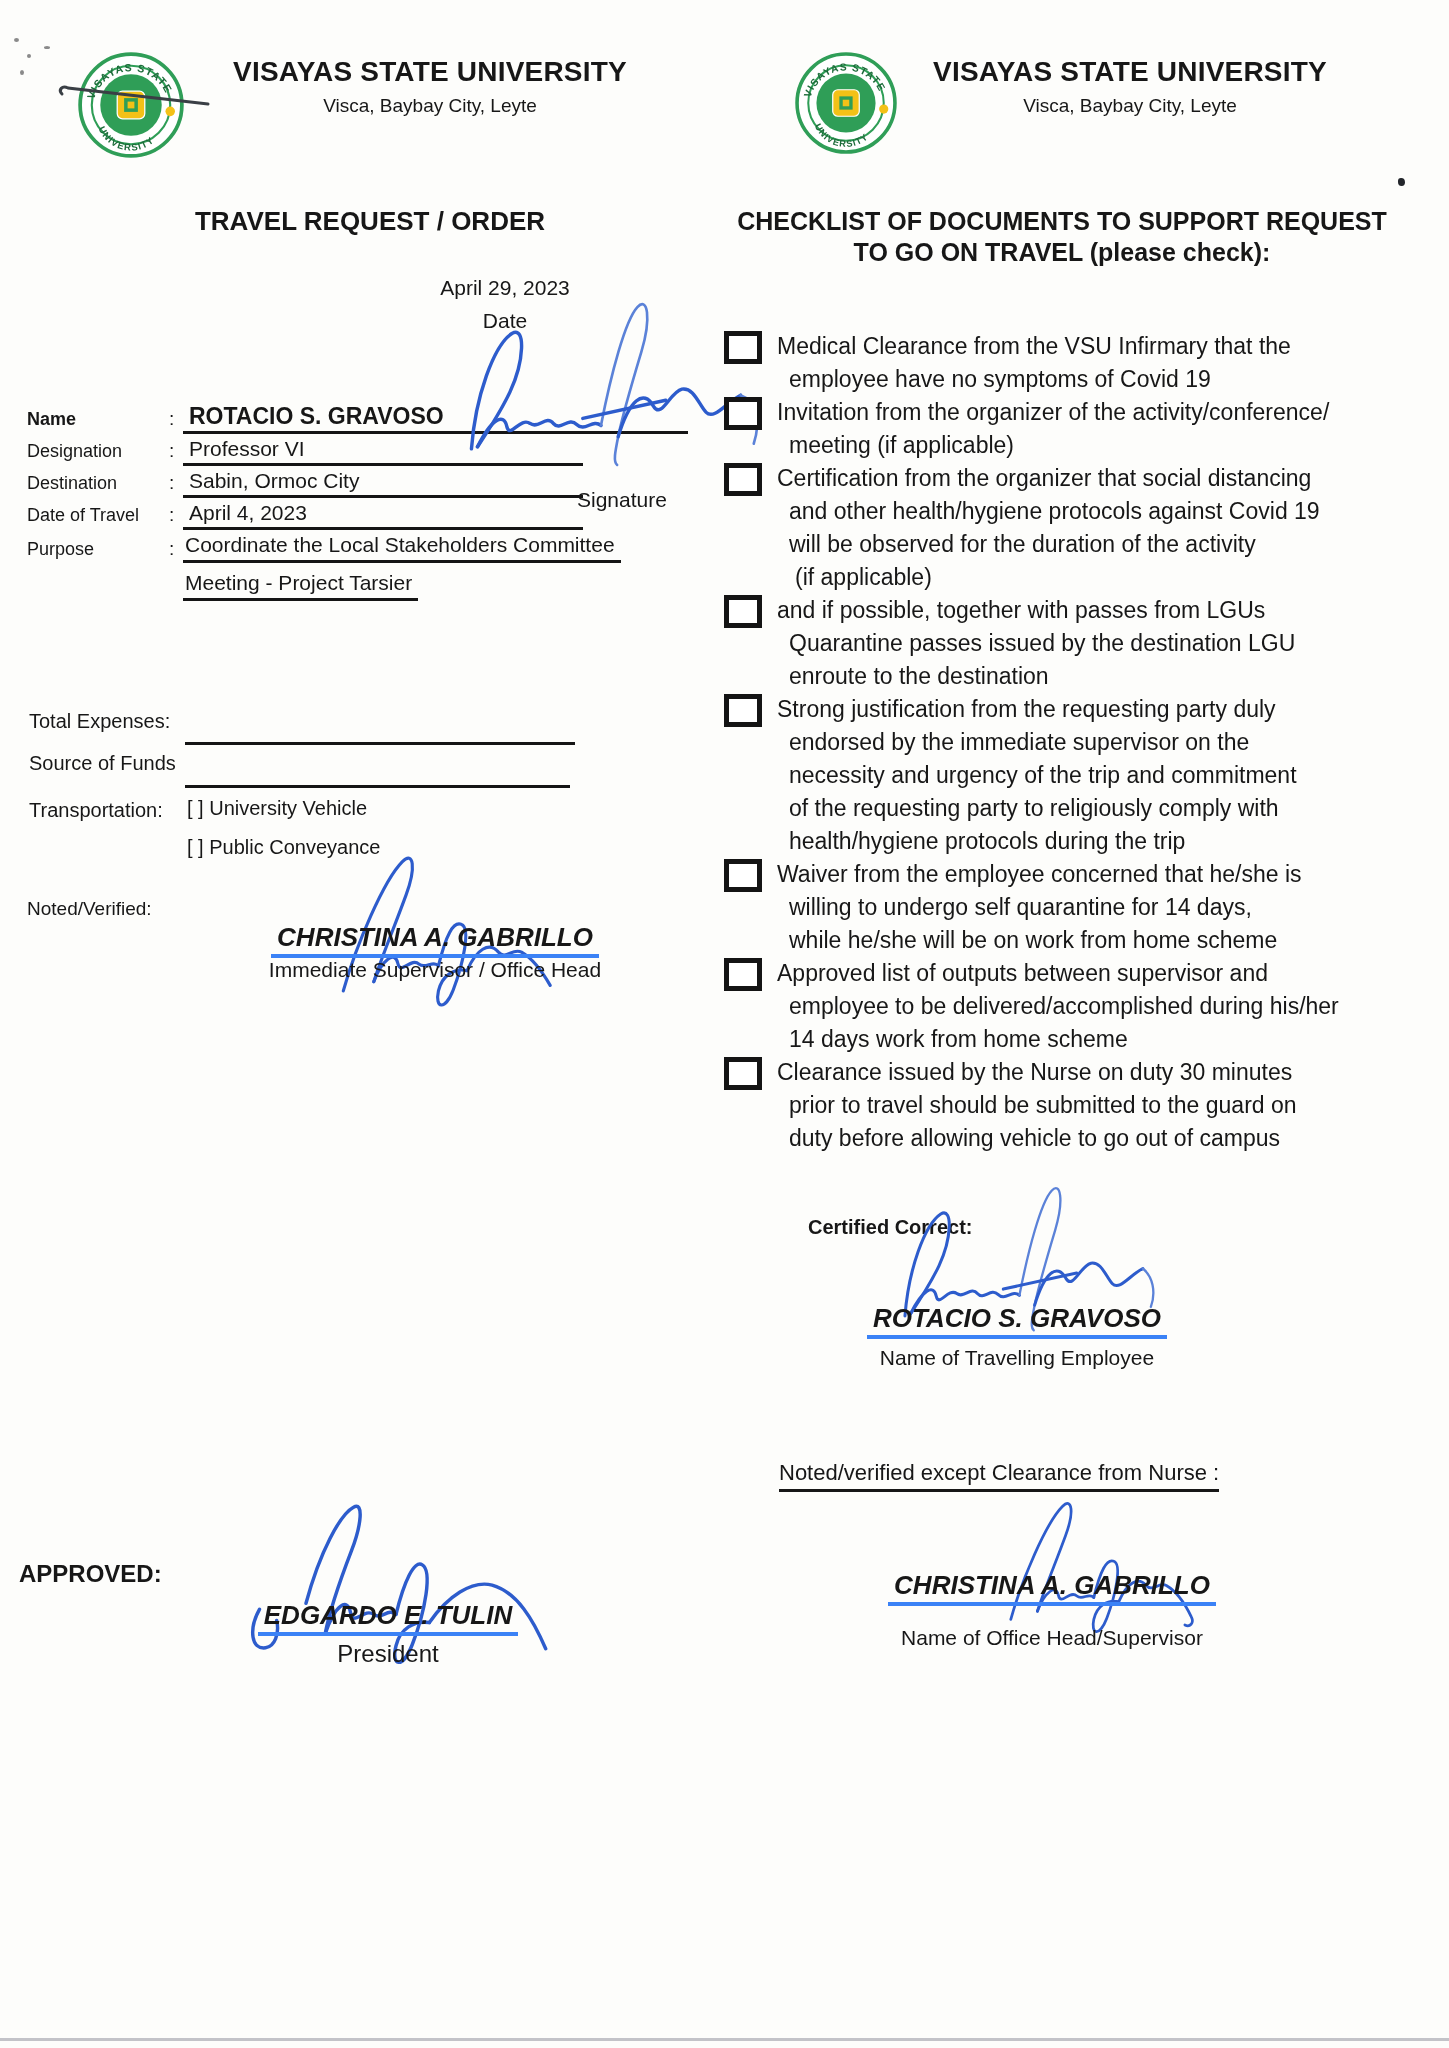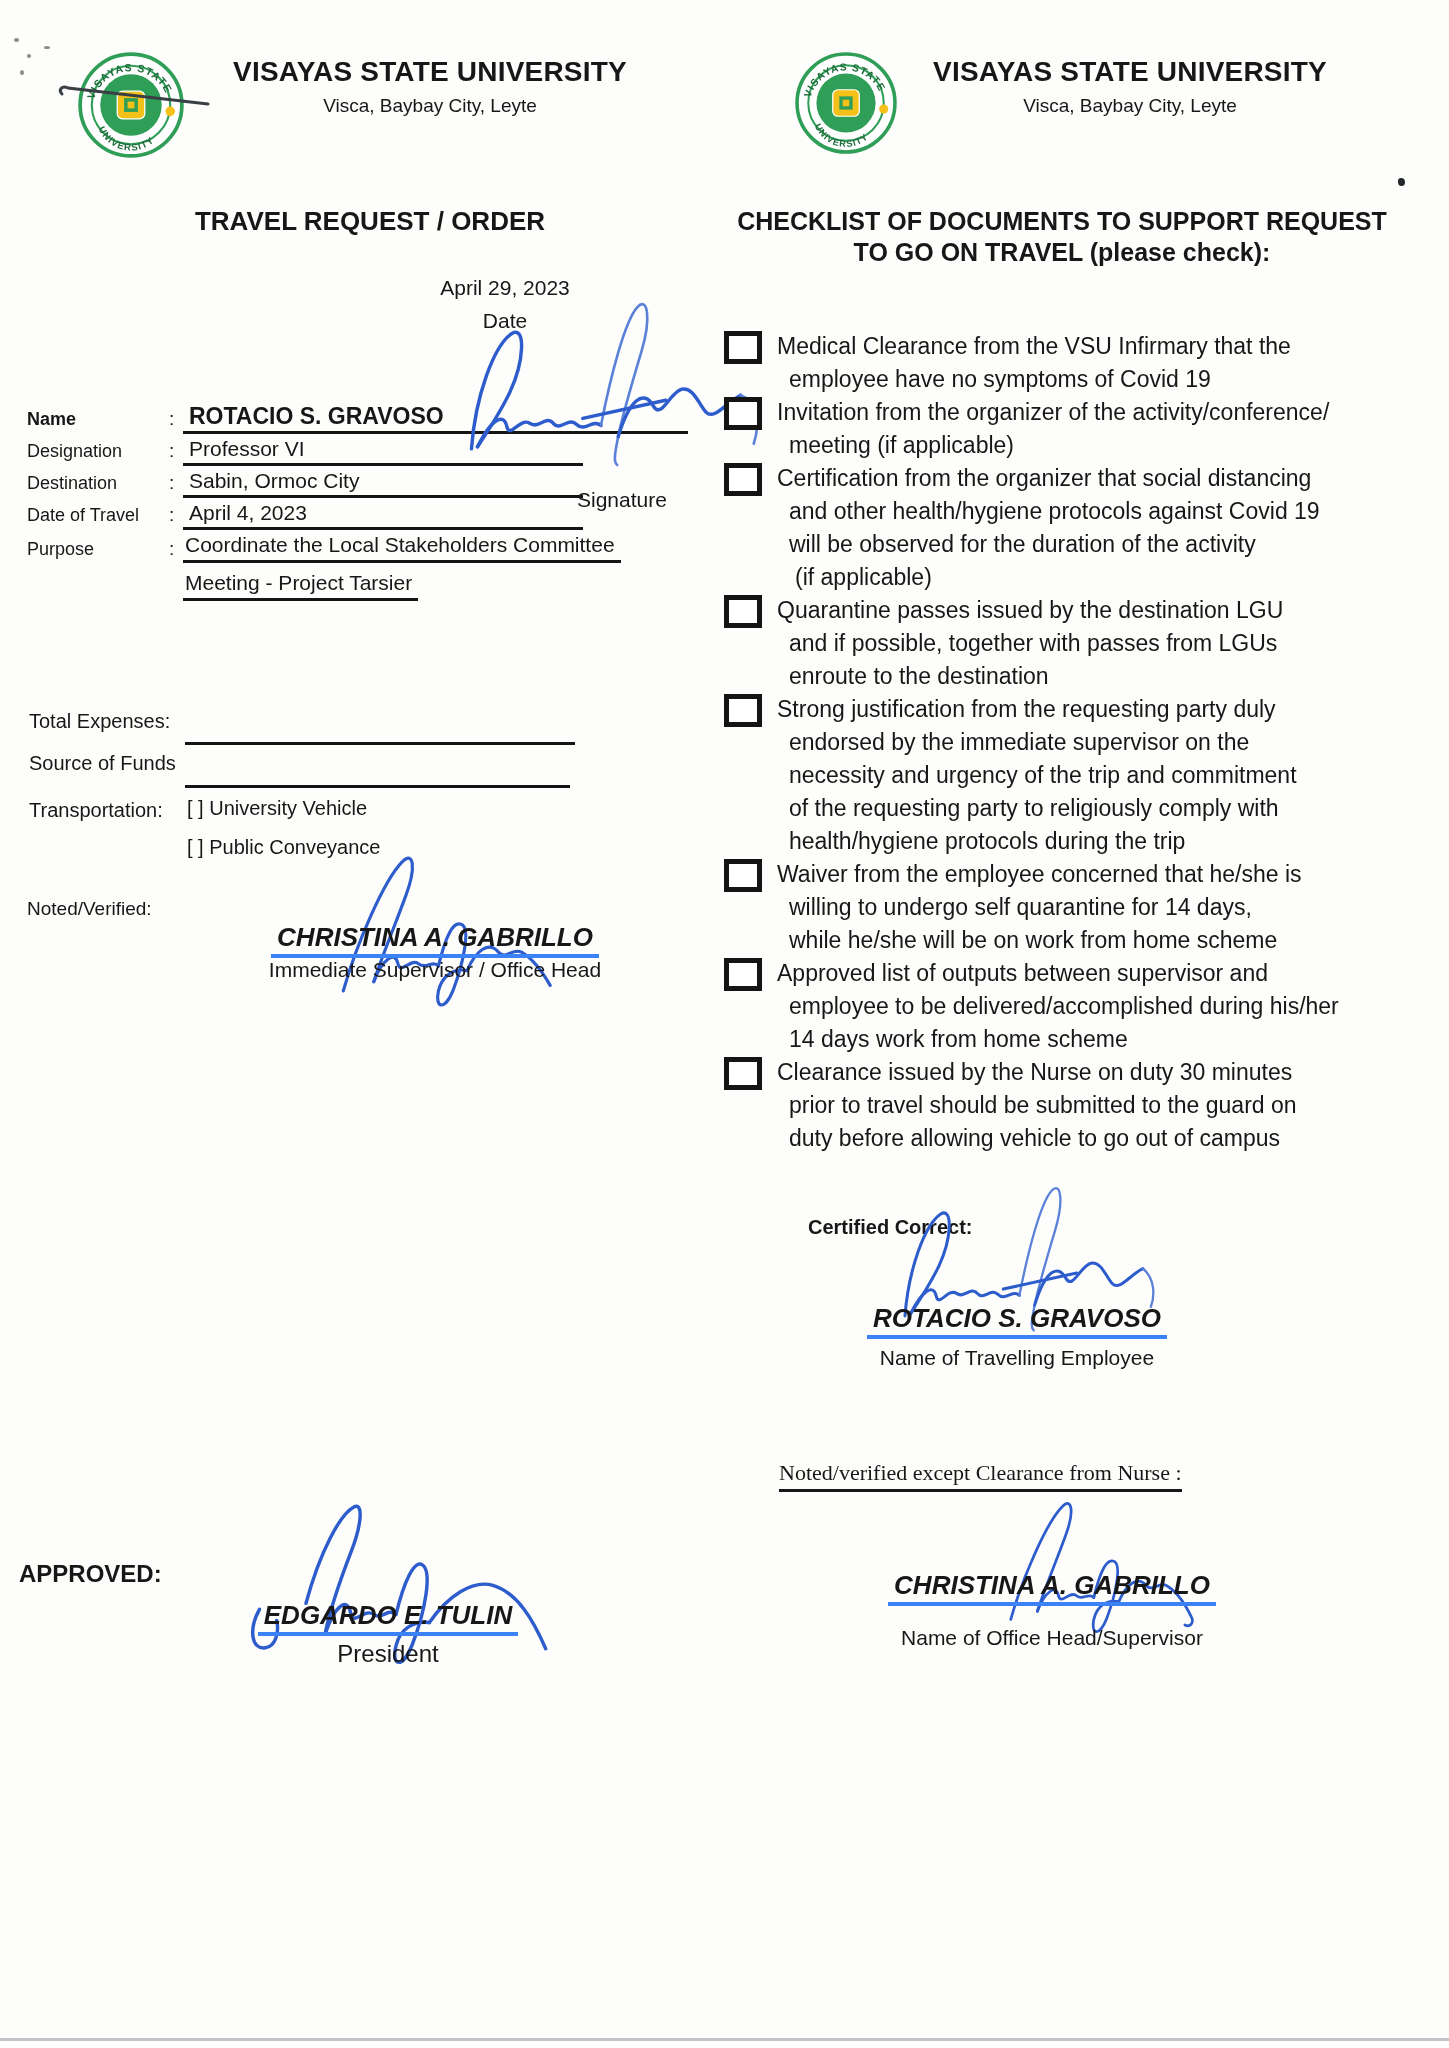--- a/index.html
+++ b/index.html
@@ -203,22 +203,22 @@
       <div class="cl-text">
         <div class="cl-line">Certification from the organizer that social distancing</div>
         <div class="cl-line">and other health/hygiene protocols against Covid 19</div>
         <div class="cl-line">will be observed for the duration of the activity</div>
         <div class="cl-line" style="padding-left:18px;">(if applicable)</div>
       </div>
     </div>
     <div class="cl-item">
       <span class="cl-box"></span>
       <div class="cl-text">
+        <div class="cl-line">and if possible, together with passes from LGUs</div>
         <div class="cl-line">Quarantine passes issued by the destination LGU</div>
-        <div class="cl-line">and if possible, together with passes from LGUs</div>
         <div class="cl-line">enroute to the destination</div>
       </div>
     </div>
     <div class="cl-item">
       <span class="cl-box"></span>
       <div class="cl-text">
         <div class="cl-line">Strong justification from the requesting party duly</div>
         <div class="cl-line">endorsed by the immediate supervisor on the</div>
         <div class="cl-line">necessity and urgency of the trip and commitment</div>
         <div class="cl-line">of the requesting party to religiously comply with</div>
@@ -258,21 +258,21 @@
     <path class="lt" d="M146,129 C156,78 170,25 182,12 C192,1 196,22 186,56 C177,86 168,116 163,140 C160,155 158,165 162,168"></path>
     <path d="M128,122 L210,104"></path>
     <path d="M163,140 C174,104 188,92 198,110 C206,123 214,96 226,93 C238,91 243,109 250,116 C258,124 270,106 284,99"></path>
     <path class="lt" d="M284,99 C295,108 299,125 293,142"></path>
   </svg>
   <div class="abs ctr" style="left:852px;top:1303px;width:330px;">
     <span class="sig-name">ROTACIO S. GRAVOSO</span>
     <div class="sig-role" style="margin-top:7px;">Name of Travelling Employee</div>
   </div>
 
-  <span class="abs noted-except" style="left:779px;top:1460px;font-family:Liberation Serif, serif;">Noted/verified except Clearance from Nurse :</span>
+  <span class="abs noted-except" style="left:779px;top:1460px;">Noted/verified except Clearance from Nurse :</span>
   <svg class="sig" style="left:948px;top:1492px;" width="290" height="137" viewBox="0 0 260 170">
     <path d="M28,158 C42,108 72,38 92,18 C104,6 107,24 96,54 C84,87 70,120 61,148"></path>
     <path d="M61,148 C70,124 84,114 87,128 C90,142 101,121 110,129 C117,135 125,124 131,131"></path>
     <path d="M131,131 C139,98 147,82 156,86 C166,90 158,128 147,157 C138,180 127,177 131,158 C135,141 148,133 162,136"></path>
     <path d="M162,136 C172,113 186,104 196,116 C204,125 211,111 221,116 C233,123 244,138 252,155 C256,163 250,168 244,165"></path>
   </svg>
   <div class="abs ctr" style="left:877px;top:1570px;width:350px;">
     <span class="sig-name">CHRISTINA A. GABRILLO</span>
     <div class="sig-role" style="margin-top:20px;">Name of Office Head/Supervisor</div>
   </div>

